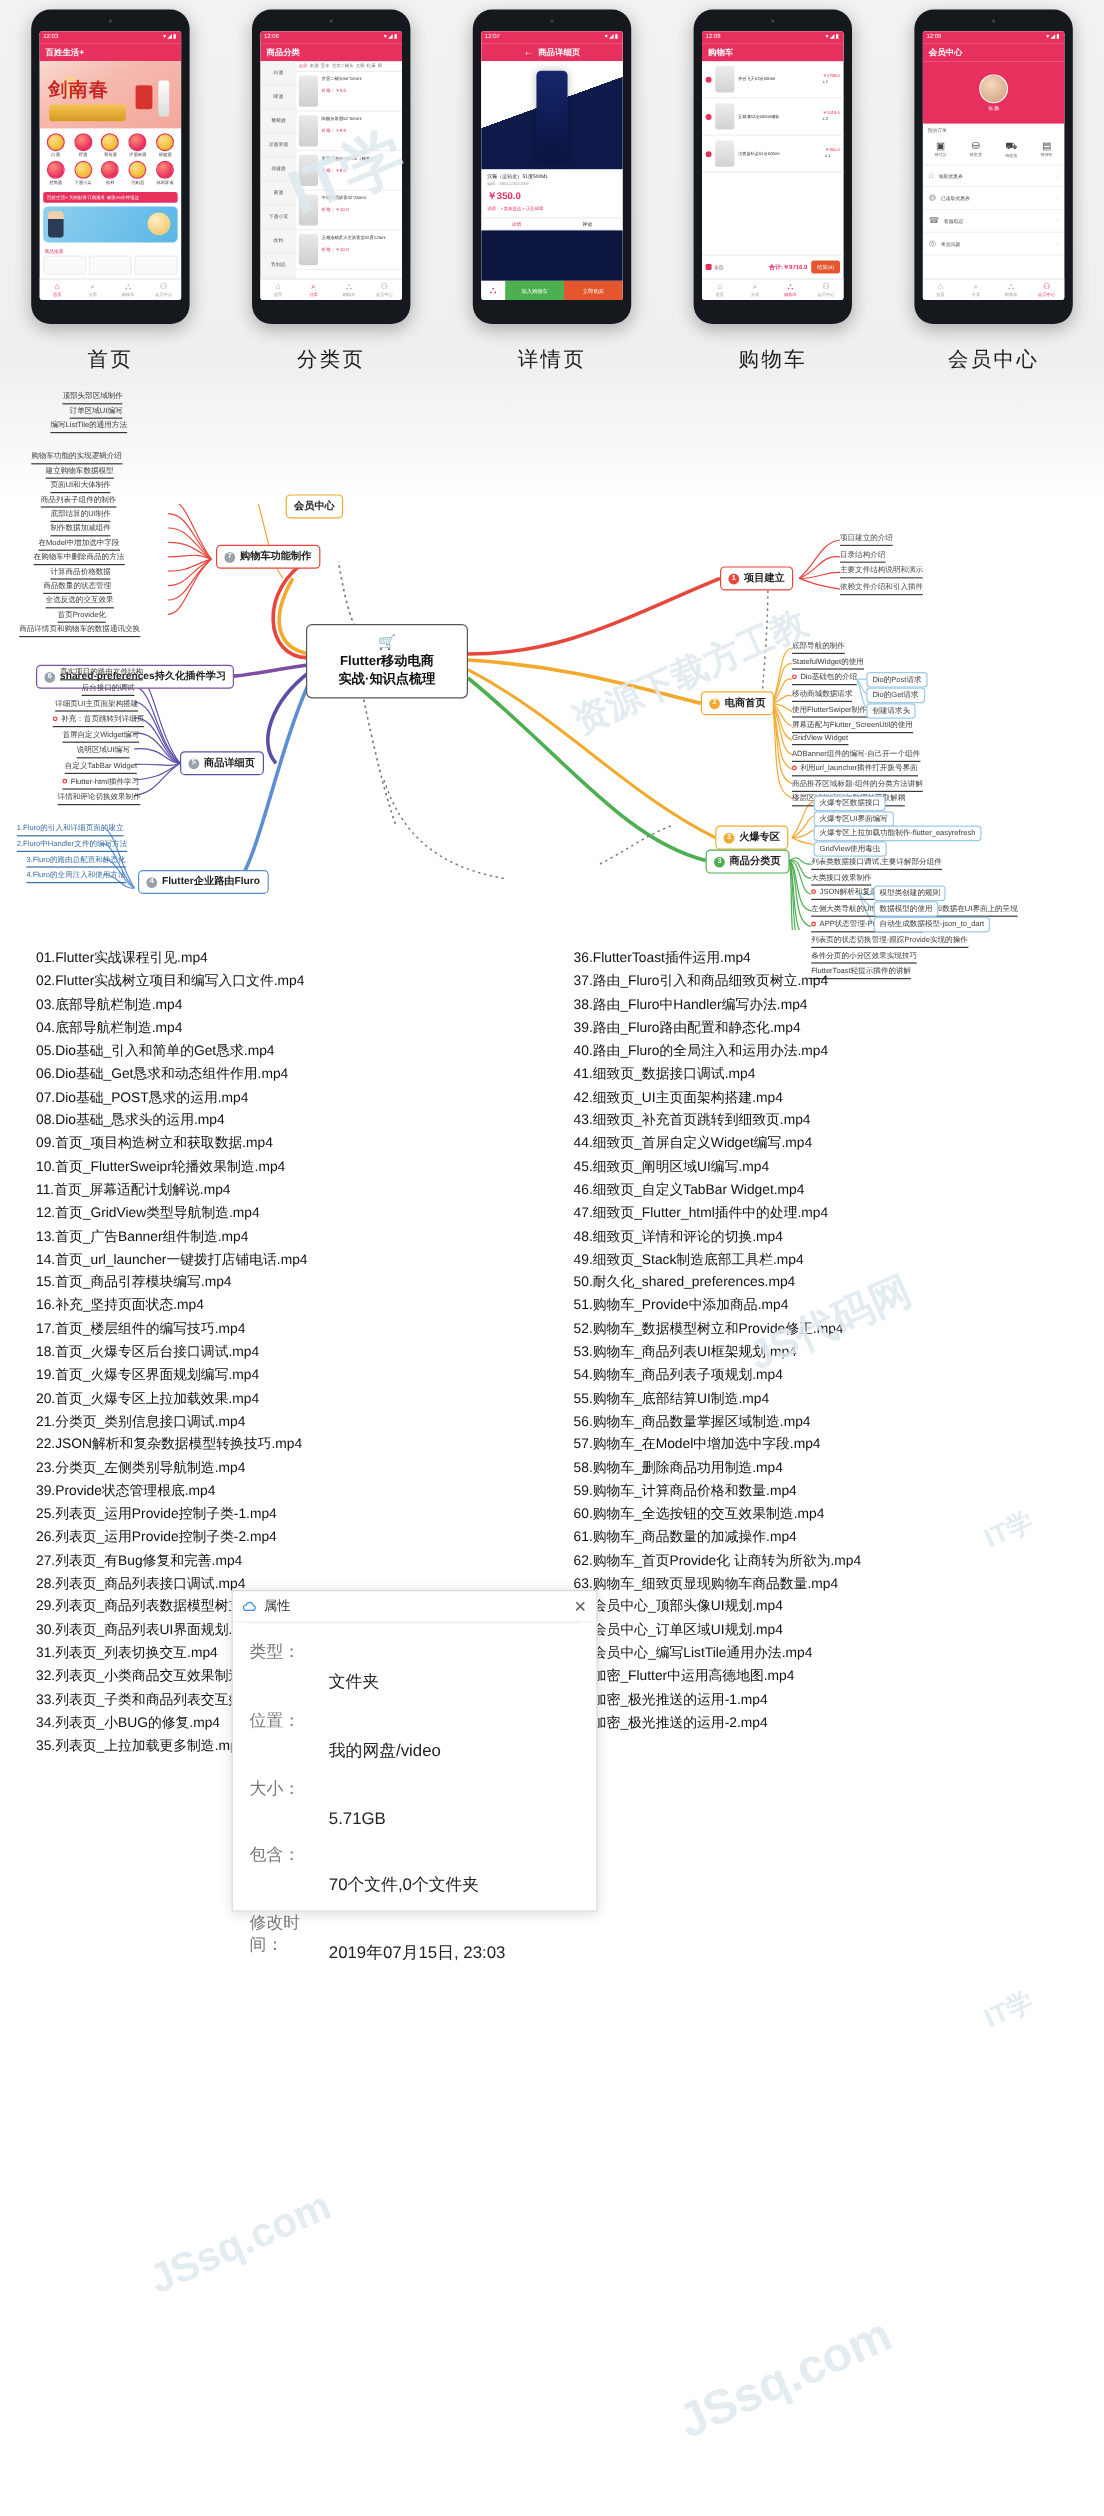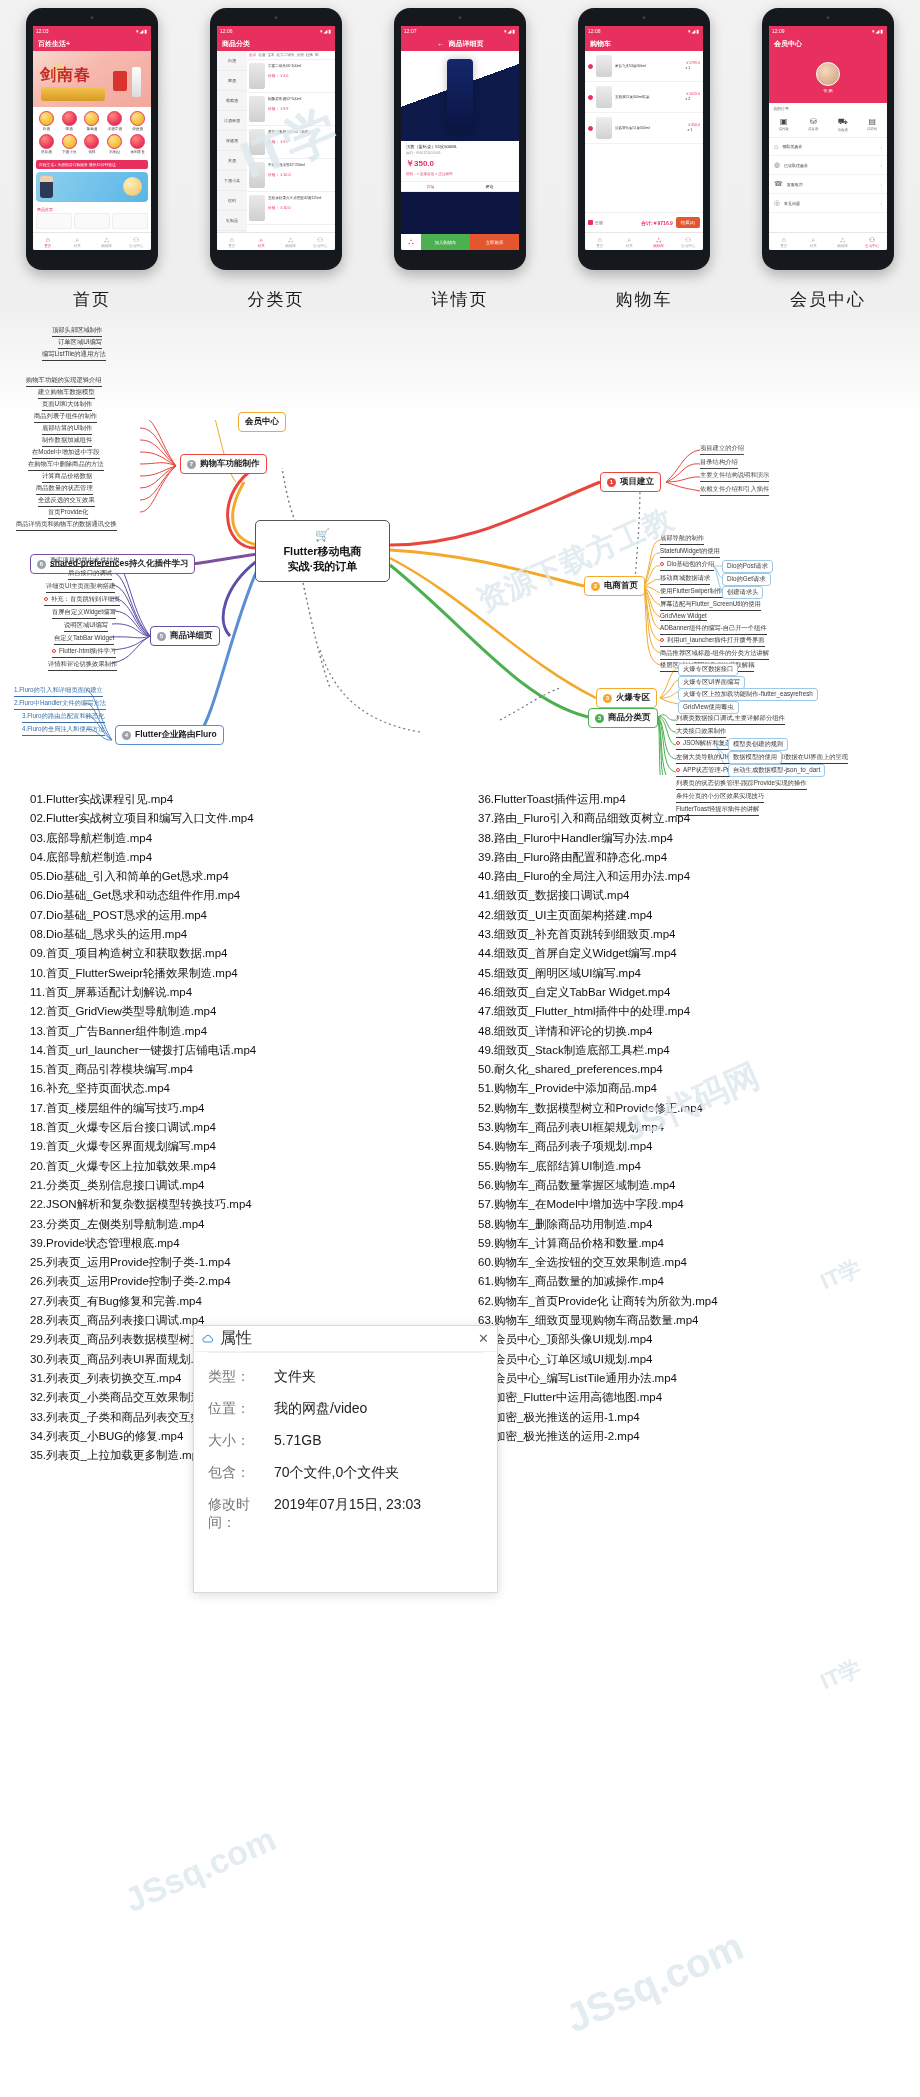--- a/index.html
+++ b/index.html
@@ -174,33 +174,33 @@
   .col.b { left:478px; }
   .col div { white-space:nowrap; }
 
   
   .dlgwrap{ position:absolute; left:0; top:1315px; width:920px; height:300px; }
   .dlg { position:absolute; left:193px; top:10px; width:305px; height:268px;
      background:#fff; border:1px solid #d8d8d8; box-shadow:0 2px 10px rgba(0,0,0,.14); }
   .dlg-tb { height:26px; display:flex; align-items:center; padding:0 8px; gap:6px;
             border-bottom:1px solid #f0f0f0; }
   .dlg-tb .logo { width:12px;height:12px; }
-  .dlg-tb .ttl { font-size:16px; color:#333; }
+  .dlg-tb .ttl { font-size:11px; color:#333; }
   .dlg-tb .x { margin-left:auto; font-size:13px; color:#666; line-height:13px;}
   .dlg-hd { display:flex; align-items:center; gap:9px; padding:16px 16px 12px 16px; }
   .dlg-hd .folder { width:22px;height:18px;background:#f3c02c;border-radius:2px; flex:none;
       position:relative;}
   .dlg-hd .folder:before{content:"";position:absolute;top:-3px;left:0;width:9px;height:3px;
       background:#f3c02c;border-radius:1px 1px 0 0;}
   .dlg-hd .nm { font-size:10px; color:#222; }
   .dlg-sep { height:1px; background:#eee; margin:0 14px; }
   .dlg-rows { padding:8px 14px 0 14px; font-size:14px; color:#333; }
   .dlg-rows .r { display:flex; padding:7px 0; }
   .dlg-rows .k { width:66px; color:#777; flex:none; }
-  .dlg-rows .v { color:#222; }
+  .dlg-rows .v { color:#222;margin-top:25px; }
 
   
   .wm { position:absolute; color:#dde9ef; font-weight:bold; pointer-events:none;
         user-select:none; opacity:.85; }
 </style>
 </head>
 <body>
 
 <div class="phones-band">
   <div class="phones-row">
@@ -674,21 +674,21 @@
       <path d="M714 146 C 718 154 718 166 722 170"></path>
       <path d="M716 325 C 720 325 720 325 728 325"></path>
       <path d="M716 325 C 720 330 722 334 728 337"></path>
       <path d="M716 325 C 720 334 722 344 728 349"></path>
     </g>
   </svg>
 
   <div class="center-node" style="left:255px; top:100px; width:135px;">
     <span class="cart">🛒</span>
     <span>Flutter移动电商</span><br>
-    <span>实战·我的订单</span>
+    <span>实战·知识点梳理</span>
   </div>
 
   <div class="node" style="left:600px; top:52px; border-color:#e8453c;">
     <span class="num" style="background:#e8453c;">1</span>
     <span>项目建立</span>
     </div>
 
   <div class="node" style="left:584px; top:156px; border-color:#f2a92c;">
     <span class="num" style="background:#f2a92c;">2</span>
     <span>电商首页</span>

